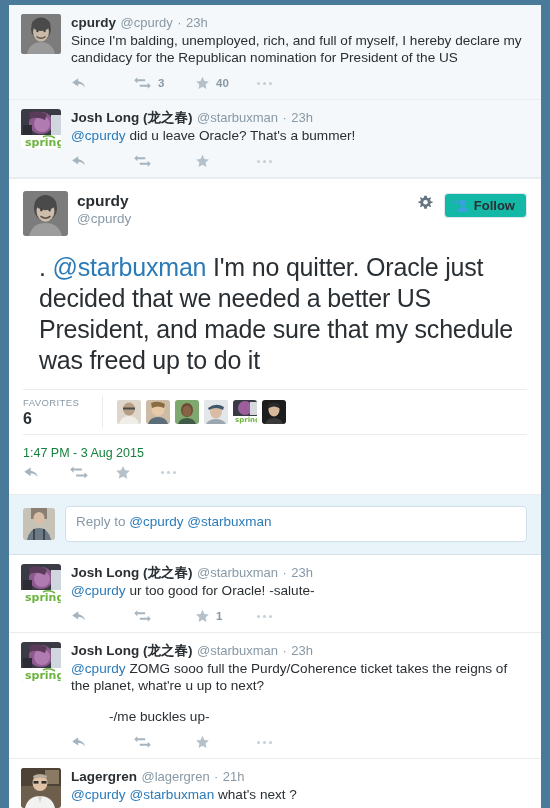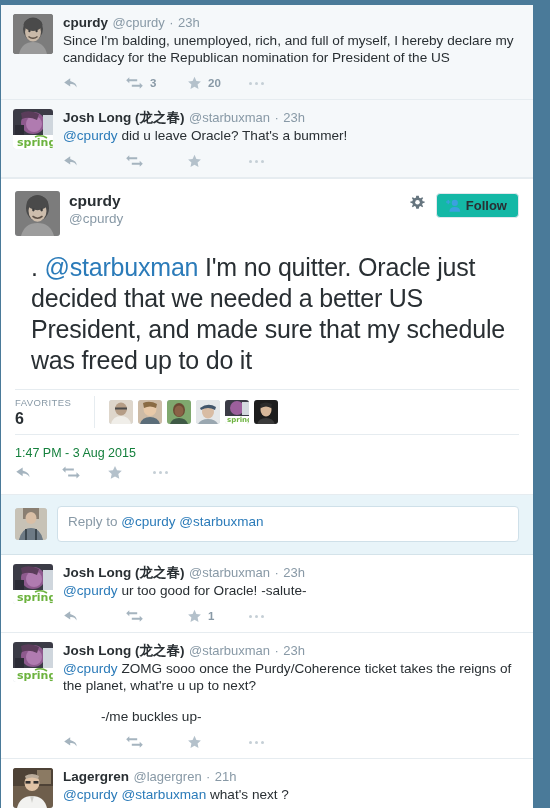--- a/index.html
+++ b/index.html
@@ -4,21 +4,21 @@
 <style>
   * { box-sizing: border-box; margin: 0; padding: 0; }
   html, body {
     width: 550px; height: 808px;
     background: #4a7a99;
     font-family: "Liberation Sans", sans-serif;
     -webkit-font-smoothing: antialiased;
   }
   #frame {
     position: absolute;
-    left: 1px; top: 5px;
+    left: 9px; top: 5px;
     width: 532px; height: 803px;
     background: #ffffff;
     overflow: hidden;
   }
 
   
   .tweet {
     position: relative;
     padding: 9px 12px 6px 12px;
     border-bottom: 1px solid #e6ecf0;
@@ -201,21 +201,21 @@
             <div class="act">
               <svg width="19" height="14" viewBox="0 0 19 14">
                   <path d="M4.3 1.2 L1.2 4.2 L4.3 7.2 L4.3 5.2 L12.2 5.2 L12.2 3.2 L4.3 3.2 Z M14.7 12.8 L17.8 9.8 L14.7 6.8 L14.7 8.8 L6.8 8.8 L6.8 10.8 L14.7 10.8 Z" fill="#a5b4bf"></path>
                 </svg>
               <span class="cnt">3</span>
             </div>
             <div class="act">
               <svg width="15" height="14" viewBox="0 0 15 14">
                   <path d="M7.5 0.8 L9.4 4.9 L13.9 5.4 L10.6 8.5 L11.5 12.9 L7.5 10.7 L3.5 12.9 L4.4 8.5 L1.1 5.4 L5.6 4.9 Z" fill="#b4c1cb"></path>
                 </svg>
-              <span class="cnt">20</span>
+              <span class="cnt">40</span>
             </div>
             <div class="act dots">
               <i></i>
                 <i></i>
                 <i></i>
             </div>
           </div>
         </div>
       </div>
     </div>
@@ -492,21 +492,21 @@
           </svg>
         </div>
         <div class="tweet-body">
           <div class="tw-head">
             <span class="fullname">Josh Long (龙之春)</span>
             <span class="username">@starbuxman</span>
             <span class="sep">·</span>
             <span class="ts">23h</span>
           </div>
           <div class="tw-text">
-            <p><span class="mention">@cpurdy</span><span> ZOMG sooo once the Purdy/Coherence ticket takes the reigns of the planet, what're u up to next?</span></p>
+            <p><span class="mention">@cpurdy</span><span> ZOMG sooo full the Purdy/Coherence ticket takes the reigns of the planet, what're u up to next?</span></p>
             <p>-/me buckles up-</p>
           </div>
           <div class="actions">
             <div class="act">
               <svg width="16" height="14" viewBox="0 0 16 14">
                   <path d="M7.2 2.2 L1.2 6.4 L7.2 10.6 L7.2 8.0 Q11.6 7.6 13.6 11.4 Q13.9 7.0 7.2 5.0 Z" fill="#a5b4bf"></path>
                 </svg>
               <span class="cnt"></span>
             </div>
             <div class="act">

